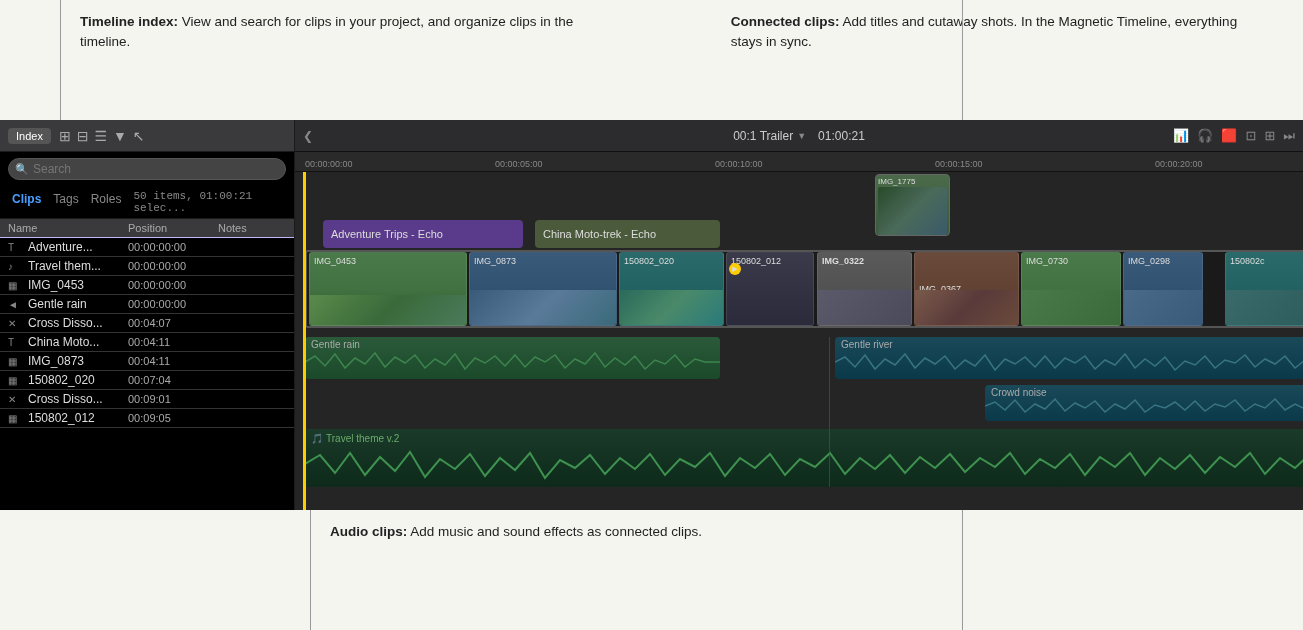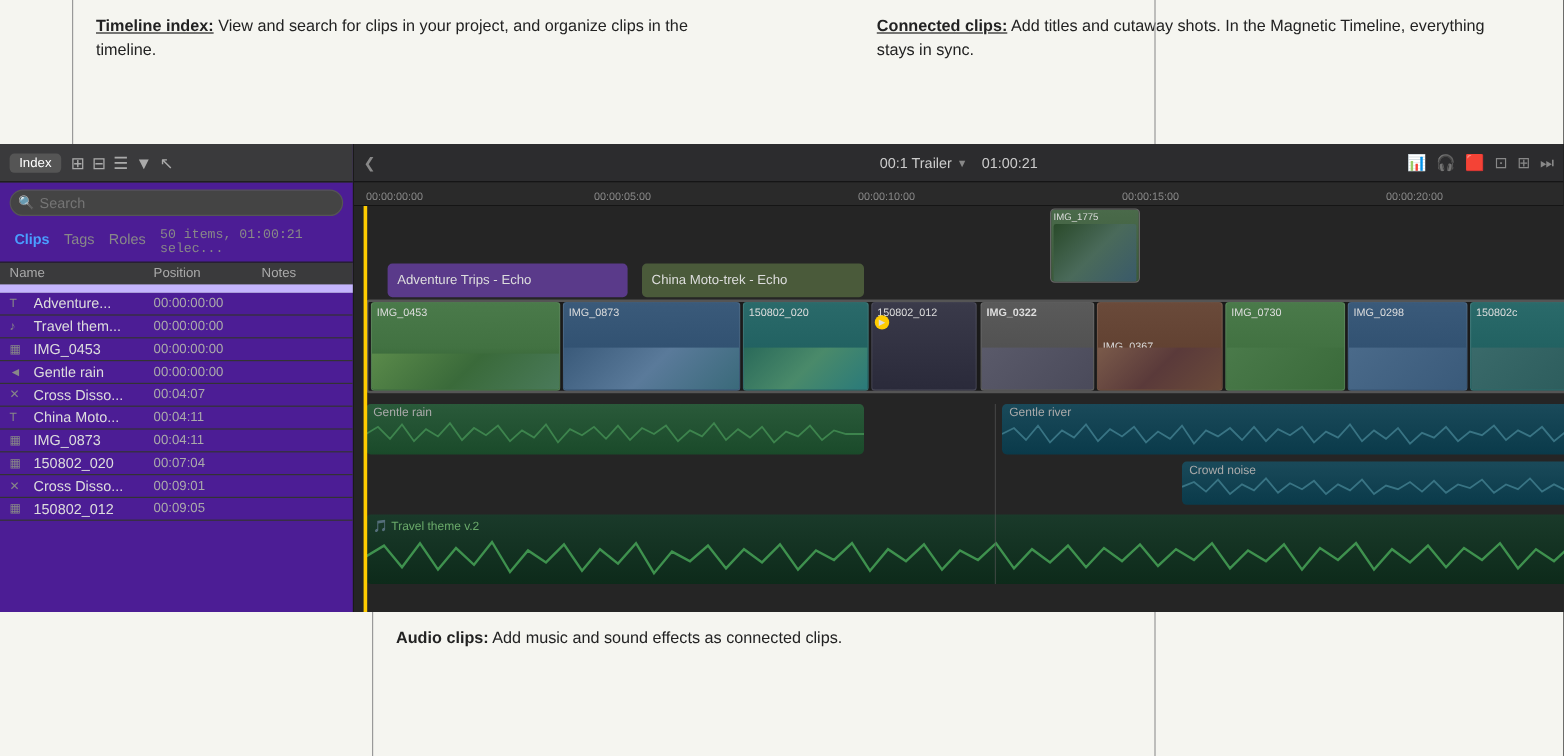--- a/index.html
+++ b/index.html
@@ -16,21 +16,20 @@
 
     .annotation-left, .annotation-right {
       width: 45%;
       font-size: 13.5px;
       line-height: 1.5;
       color: #222;
     }
 
     .annotation-left strong, .annotation-right strong {
       font-weight: 700;
-      text-decoration: underline;
     }
 
     .annotation-left-line {
       position: absolute;
       left: 60px;
       top: 0;
       width: 1px;
       height: 120px;
       background: #999;
     }
@@ -47,21 +46,21 @@
     
     .app-area {
       display: flex;
       height: 390px;
       background: #2a2a2a;
     }
 
     
     .sidebar {
       width: 295px;
-      background: #4c1d95;
+      background: #000000;
       border-right: 1px solid #1a1a1a;
       display: flex;
       flex-direction: column;
       flex-shrink: 0;
     }
 
     .sidebar-toolbar {
       background: #3a3a3c;
       height: 32px;
       display: flex;
@@ -138,21 +137,21 @@
       font-size: 11px;
       color: #888;
       margin-left: 4px;
       font-family: Liberation Mono, monospace;
     }
 
     .table-header {
       display: flex;
       background: #3a3a3c;
       padding: 3px 8px;
-      border-bottom: 7px solid #c4b5fd;
+      border-bottom: 1px solid #c4b5fd;
     }
 
     .col-name { width: 120px; font-size: 11px; color: #aaa; }
     .col-pos { width: 90px; font-size: 11px; color: #aaa; }
     .col-notes { flex: 1; font-size: 11px; color: #aaa; }
 
     .clip-list {
       flex: 1;
       overflow-y: auto;
     }
@@ -578,21 +577,21 @@
             <div style="position:absolute;bottom:0;left:0;right:0;height:35px;background:linear-gradient(135deg,#5a5a6a,#4a4a5a)"></div>
           </div>
           <div class="video-clip clip-warm" style="left:607px;width:105px;align-items:center;">
             <span style="font-size:9px;color:#ddd">IMG_0367</span>
             <div style="position:absolute;bottom:0;left:0;right:0;height:35px;background:linear-gradient(135deg,#7a5a4a,#5a3a3a,#6a4a3a)"></div>
           </div>
           <div class="video-clip clip-green" style="left:714px;width:100px;">
             <span style="font-size:9px;color:#ddd">IMG_0730</span>
             <div style="position:absolute;bottom:0;left:0;right:0;height:35px;background:linear-gradient(135deg,#4a7a4a,#3a6a3a)"></div>
           </div>
-          <div class="video-clip clip-blue" style="left:816px;width:100px;">
+          <div class="video-clip clip-blue" style="left:816px;width:80px;">
             <span style="font-size:9px;color:#ddd">IMG_0298</span>
             <div style="position:absolute;bottom:0;left:0;right:0;height:35px;background:linear-gradient(135deg,#4a6a8a,#3a5a7a)"></div>
           </div>
           <div class="video-clip clip-teal" style="left:918px;width:105px;">
             <span style="font-size:9px;color:#ddd">150802c</span>
             <div style="position:absolute;bottom:0;left:0;right:0;height:35px;background:linear-gradient(135deg,#3a6a6a,#2a5a5a)"></div>
           </div>
 
         </div>
 

